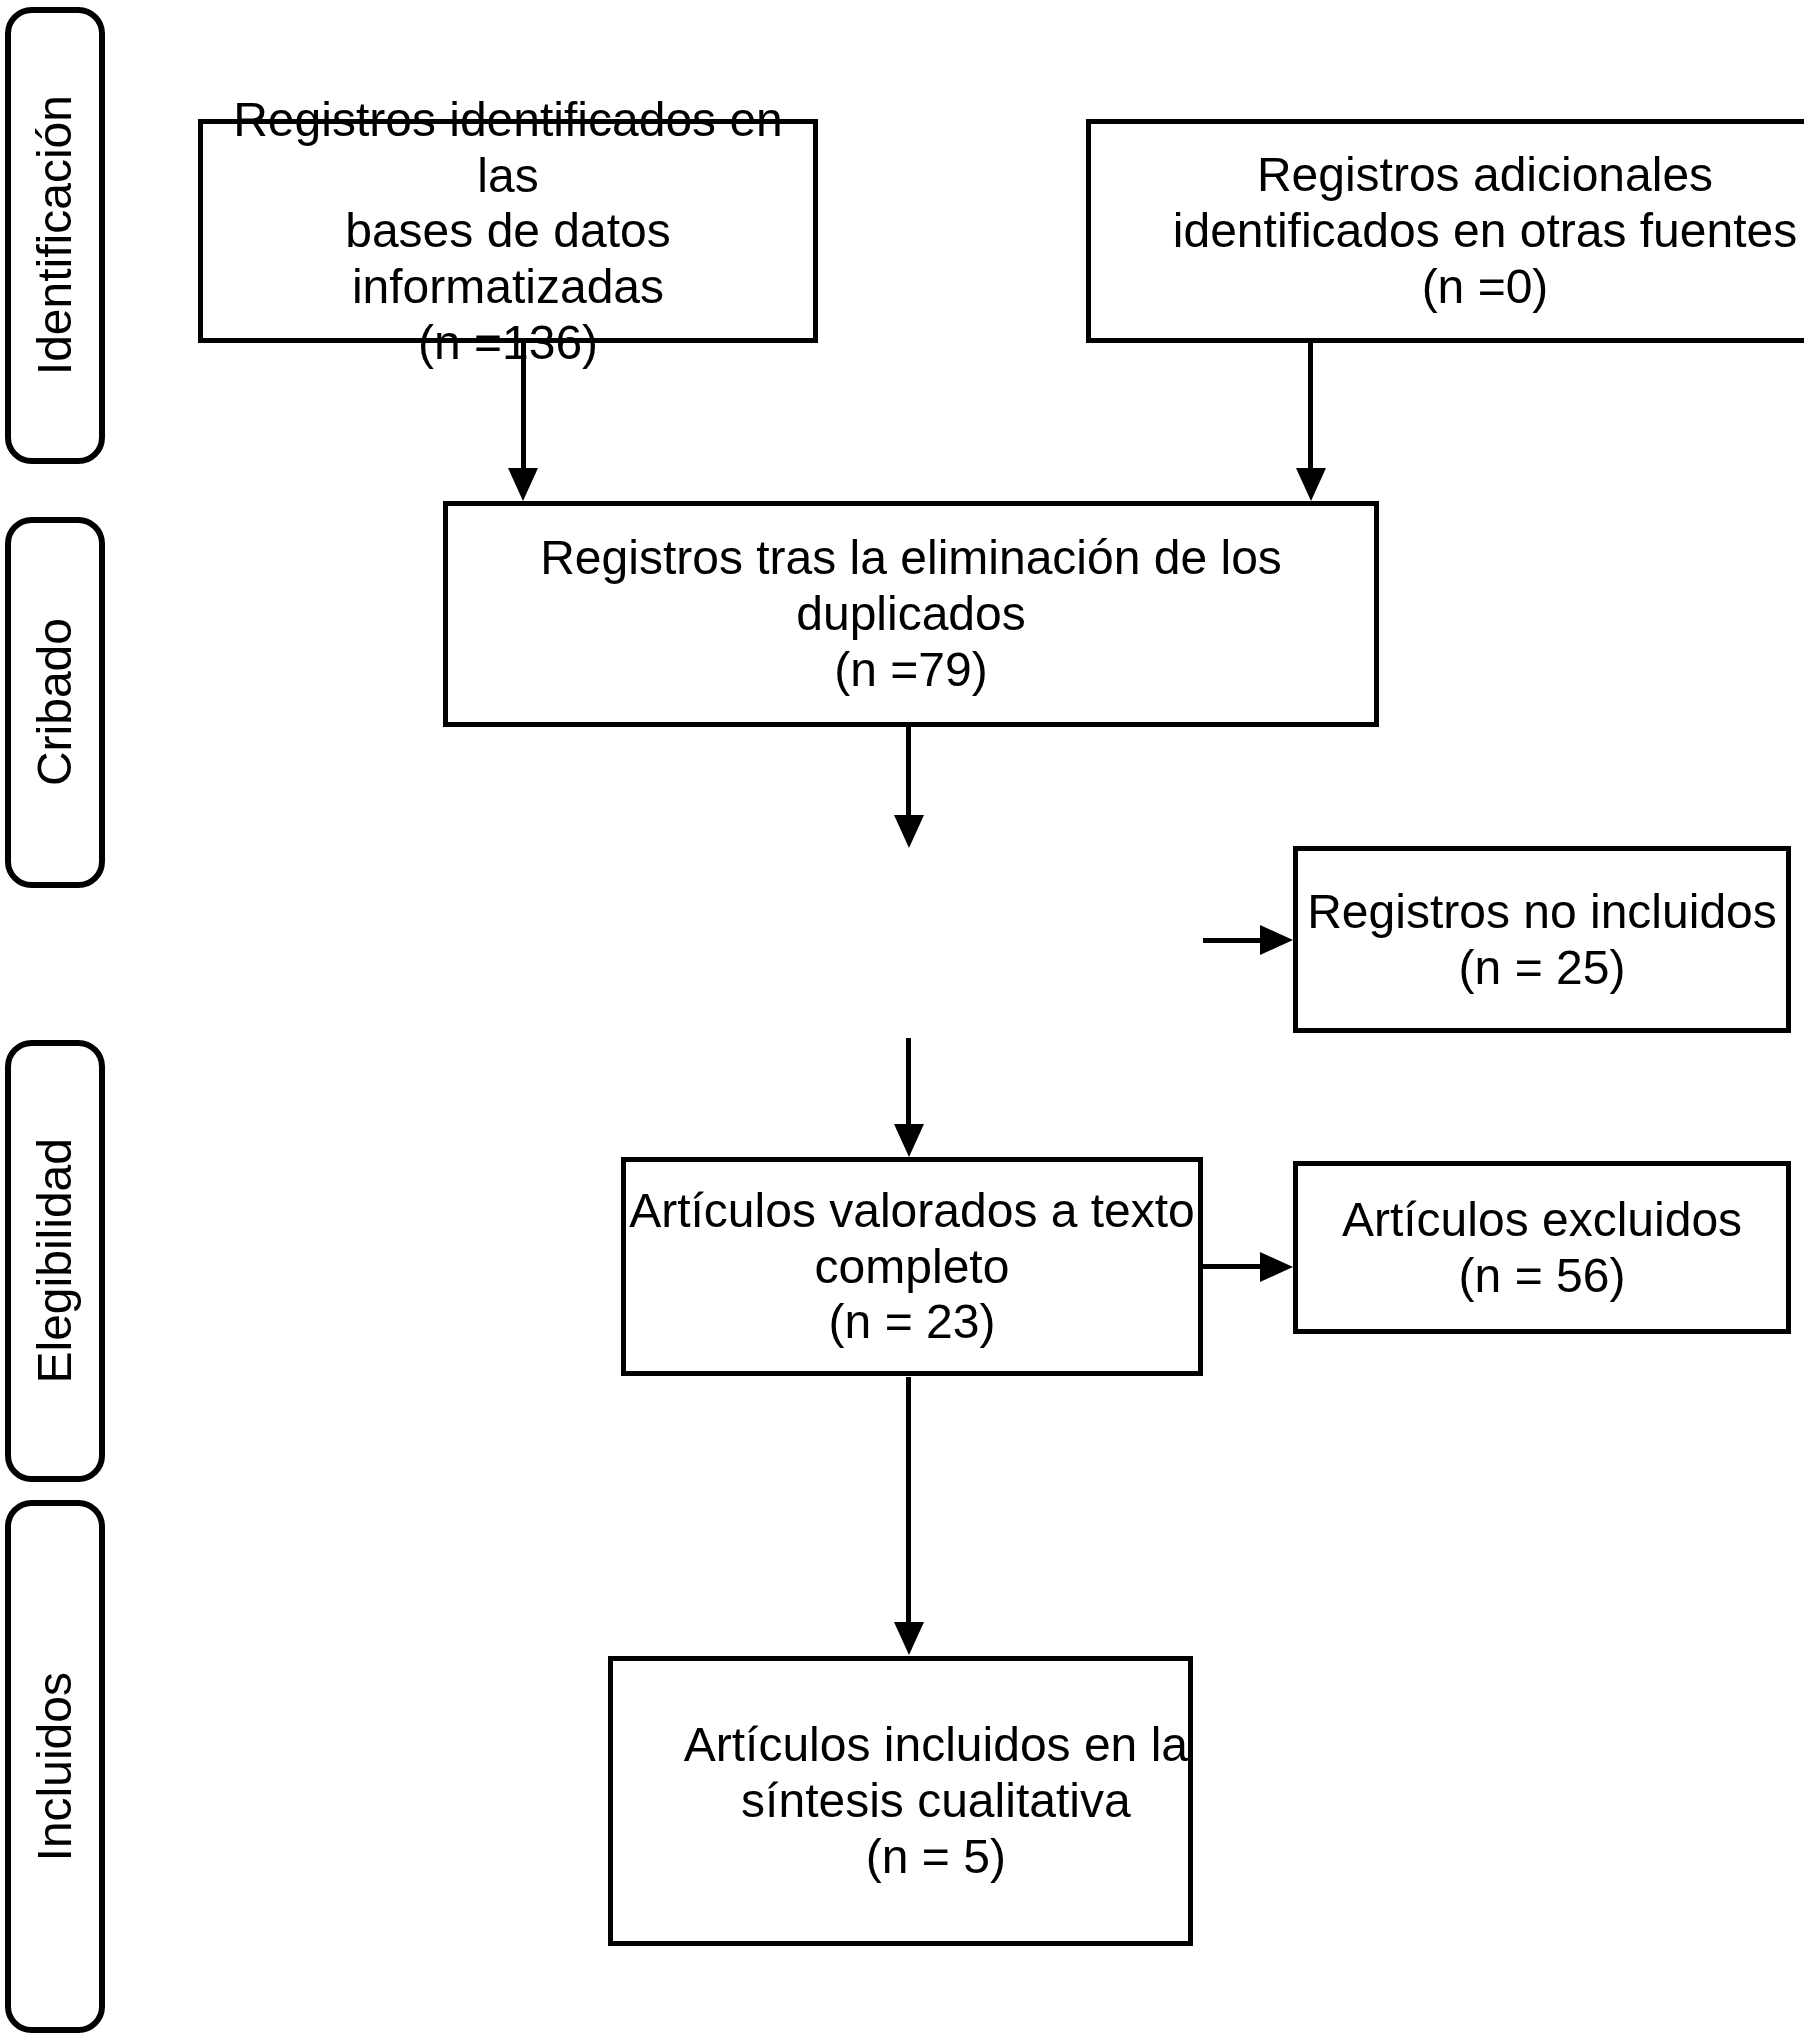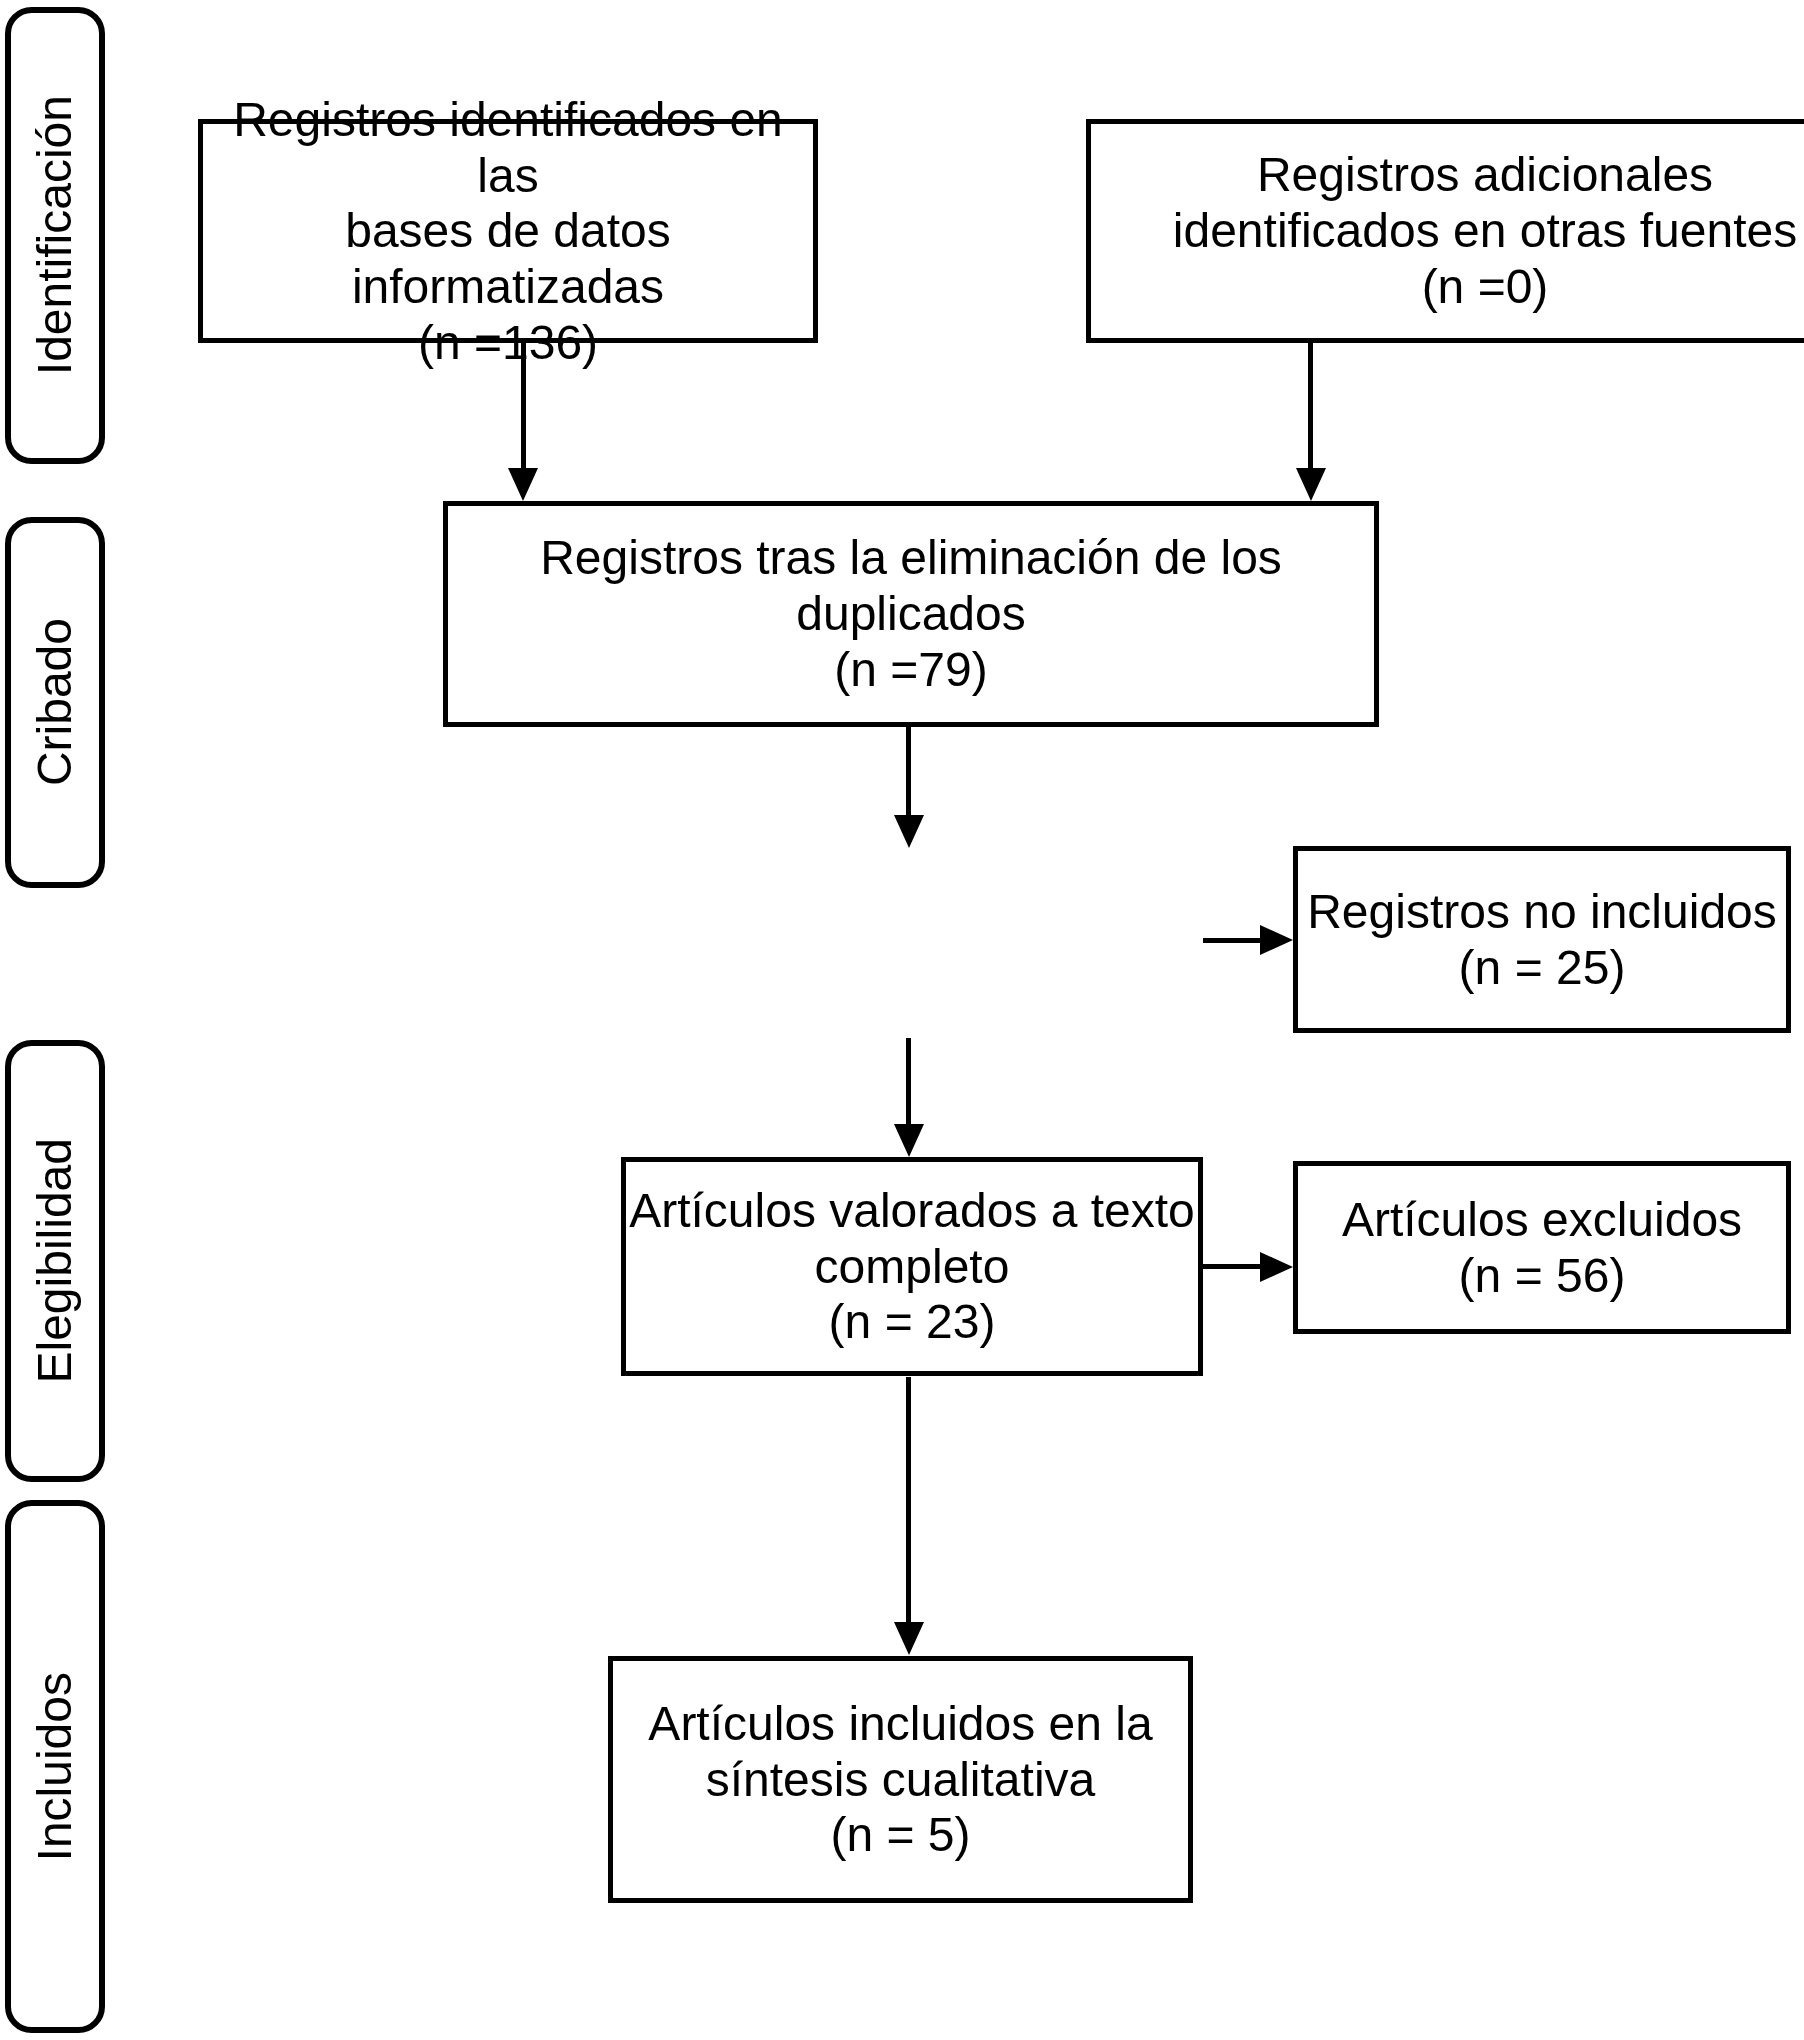--- a/index.html
+++ b/index.html
@@ -72,21 +72,21 @@
   #s3 { top: 1040px; height: 442px; }
   #s4 { top: 1500px; height: 533px; }
 
   #b1 { left: 198px;  top: 119px;  width: 620px;  height: 224px; }
   #b2 { left: 1086px; top: 119px;  width: 798px;  height: 224px; }
   #b3 { left: 443px;  top: 501px;  width: 936px; height: 226px; }
   #b4 { left: 611px;  top: 848px; width: 591px;  height: 189px; }
   #b5 { left: 1293px; top: 846px; width: 498px;  height: 187px; }
   #b6 { left: 621px;  top: 1157px; width: 582px;  height: 219px; }
   #b7 { left: 1293px; top: 1161px; width: 498px;  height: 173px; }
-  #b8 { left: 608px;  top: 1656px; width: 585px;  height: 247px; }
+  #b8 { left: 608px;  top: 1656px; width: 585px;  height: 290px; justify-content: flex-end; }
 
   #a1-line { left: 521px;  top: 343px;  height: 126px; }
   #a1-head { left: 508px;  top: 468px; }
   #a2-line { left: 1308px; top: 343px;  height: 126px; }
   #a2-head { left: 1296px; top: 468px; }
   #a3-line { left: 906px; top: 727px;  height: 90px; }
   #a3-head { left: 894px; top: 815px; }
   #a4-line { left: 906px; top: 1038px; height: 88px; }
   #a4-head { left: 894px; top: 1124px; }
   #a5-line { left: 906px; top: 1377px; height: 248px; }

